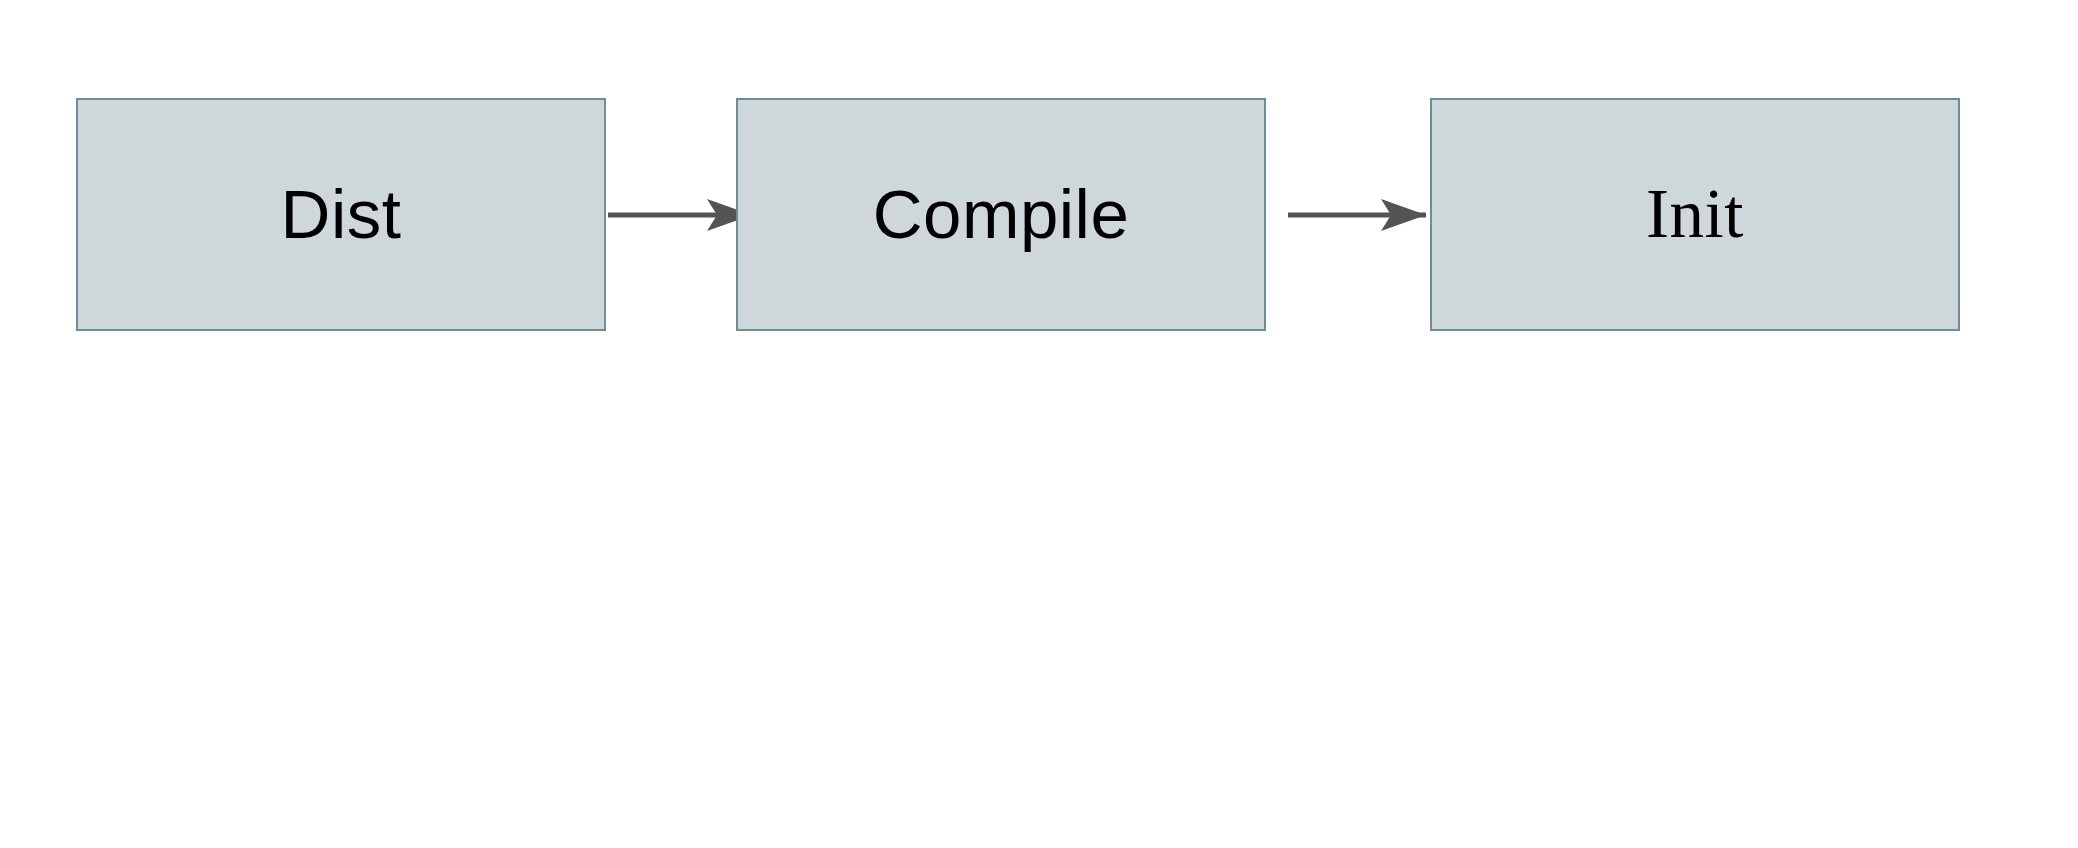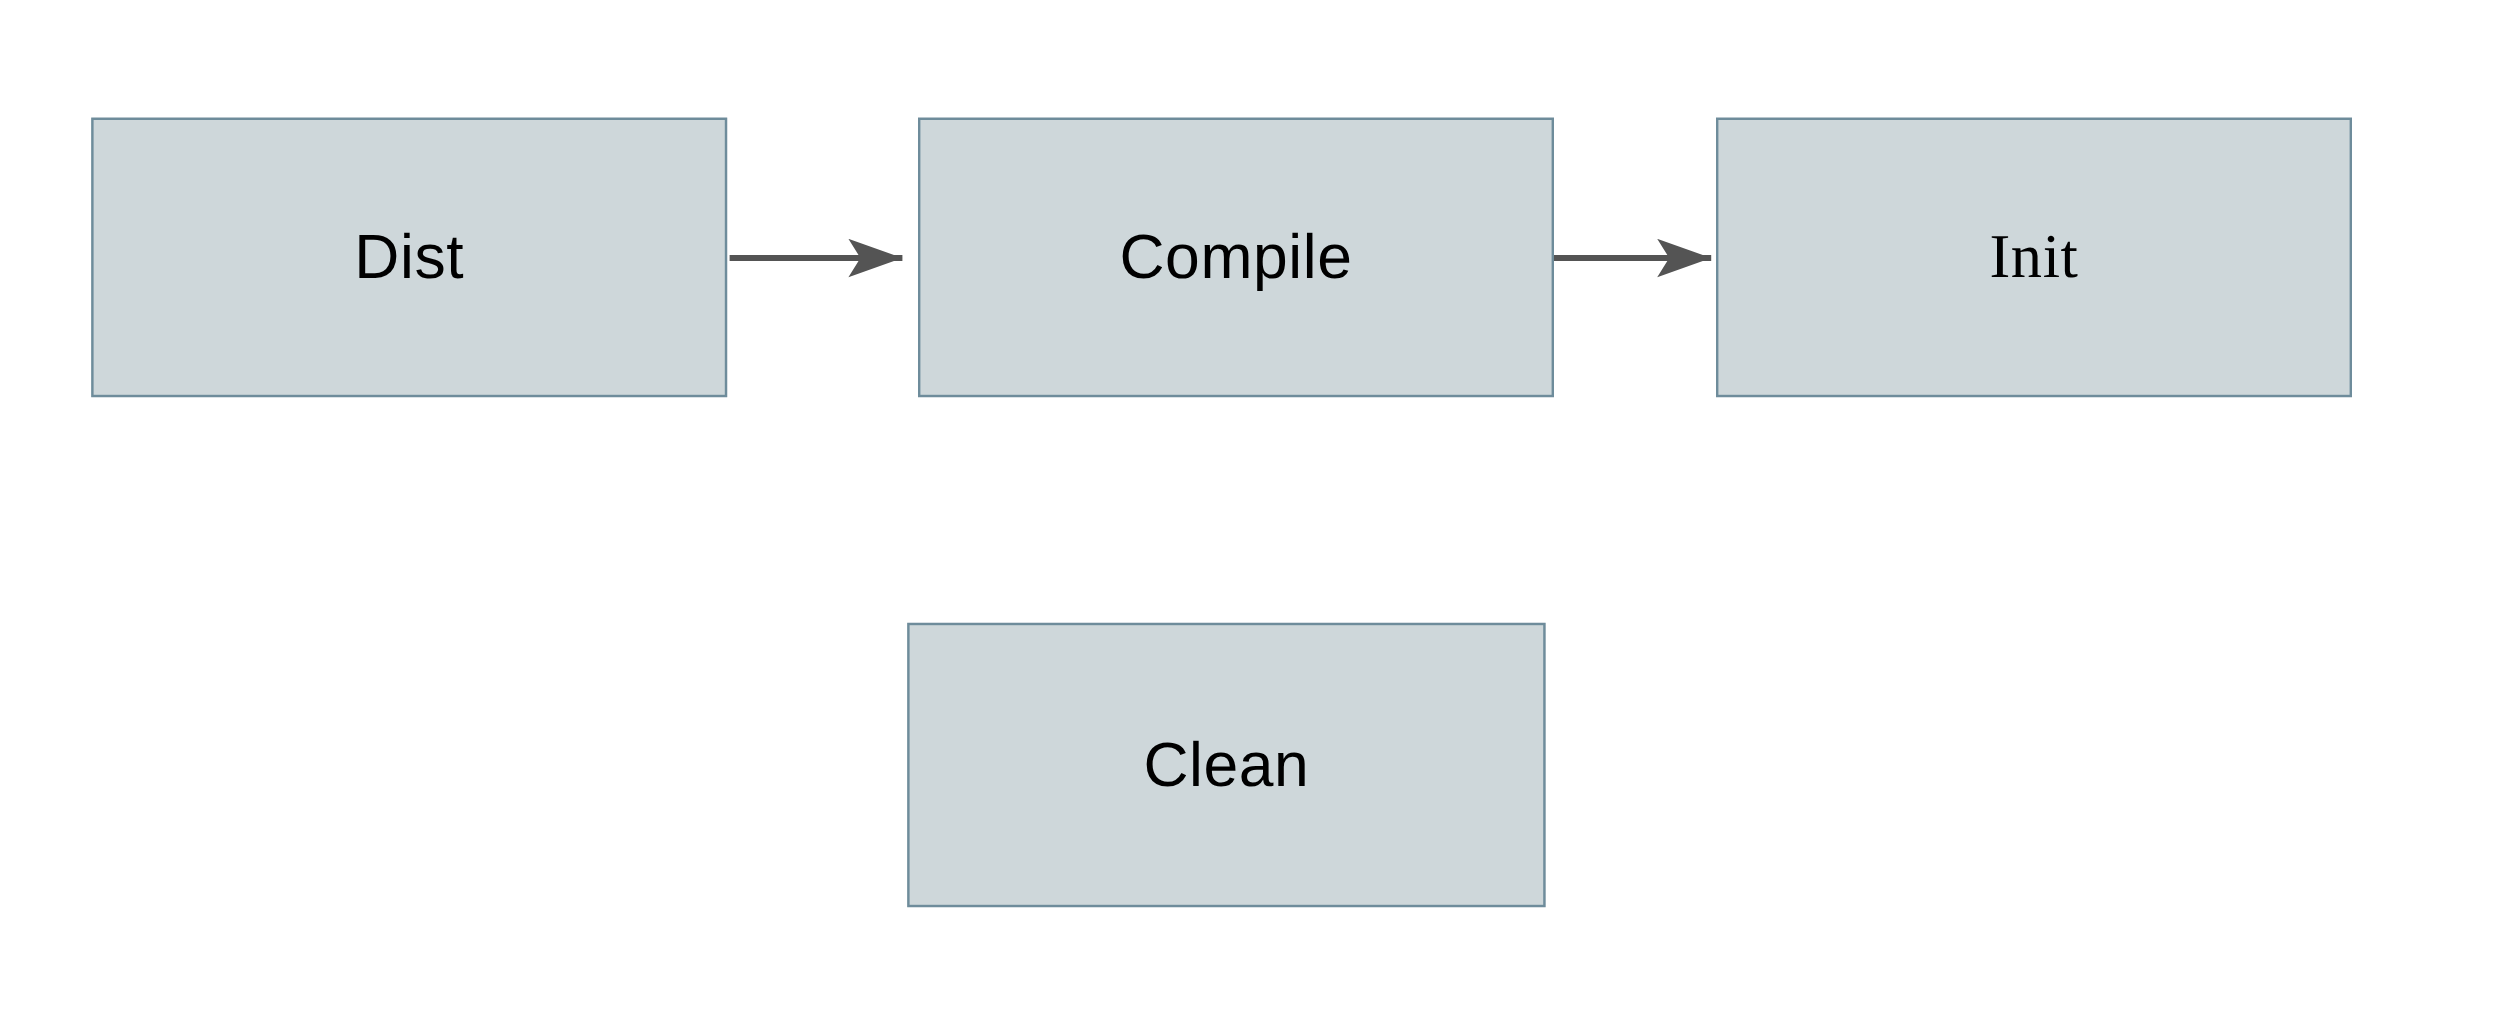--- a/index.html
+++ b/index.html
@@ -44,27 +44,27 @@
   .node {
     position: absolute;
     background: var(--node-fill);
     border: 2px solid var(--node-border);
     display: flex;
     align-items: center;
     justify-content: center;
   }
   .node-label {
     color: var(--text-color);
-    font-size: 52px;
+    font-size: 69px;
     line-height: 1;
     letter-spacing: 0.5px;
     white-space: nowrap;
   }
   .node-dist    { left: 76px;   top: 98px;  width: 530px; height: 233px; }
-  .node-compile { left: 765px;  top: 98px;  width: 530px; height: 233px; }
+  .node-compile { left: 736px;  top: 98px;  width: 530px; height: 233px; }
   .node-init    { left: 1430px; top: 98px;  width: 530px; height: 233px; font-family: Liberation Serif, serif; }
   .node-clean   { left: 756px;  top: 519px; width: 532px; height: 237px; }
 </style>
 </head>
 <body>
 
 <div class="canvas">
 
   <svg class="edges-layer" viewBox="0 0 2078 848" xmlns="http://www.w3.org/2000/svg">
     <defs>
@@ -85,17 +85,14 @@
   </div>
 
   <div class="node node-compile">
     <span class="node-label">Compile</span>
   </div>
 
   <div class="node node-init">
     <span class="node-label">Init</span>
   </div>
 
-  <div class="node node-clean">
-    <span class="node-label">Clean</span>
-  </div>
 
 </div>
 
 </body></html>

